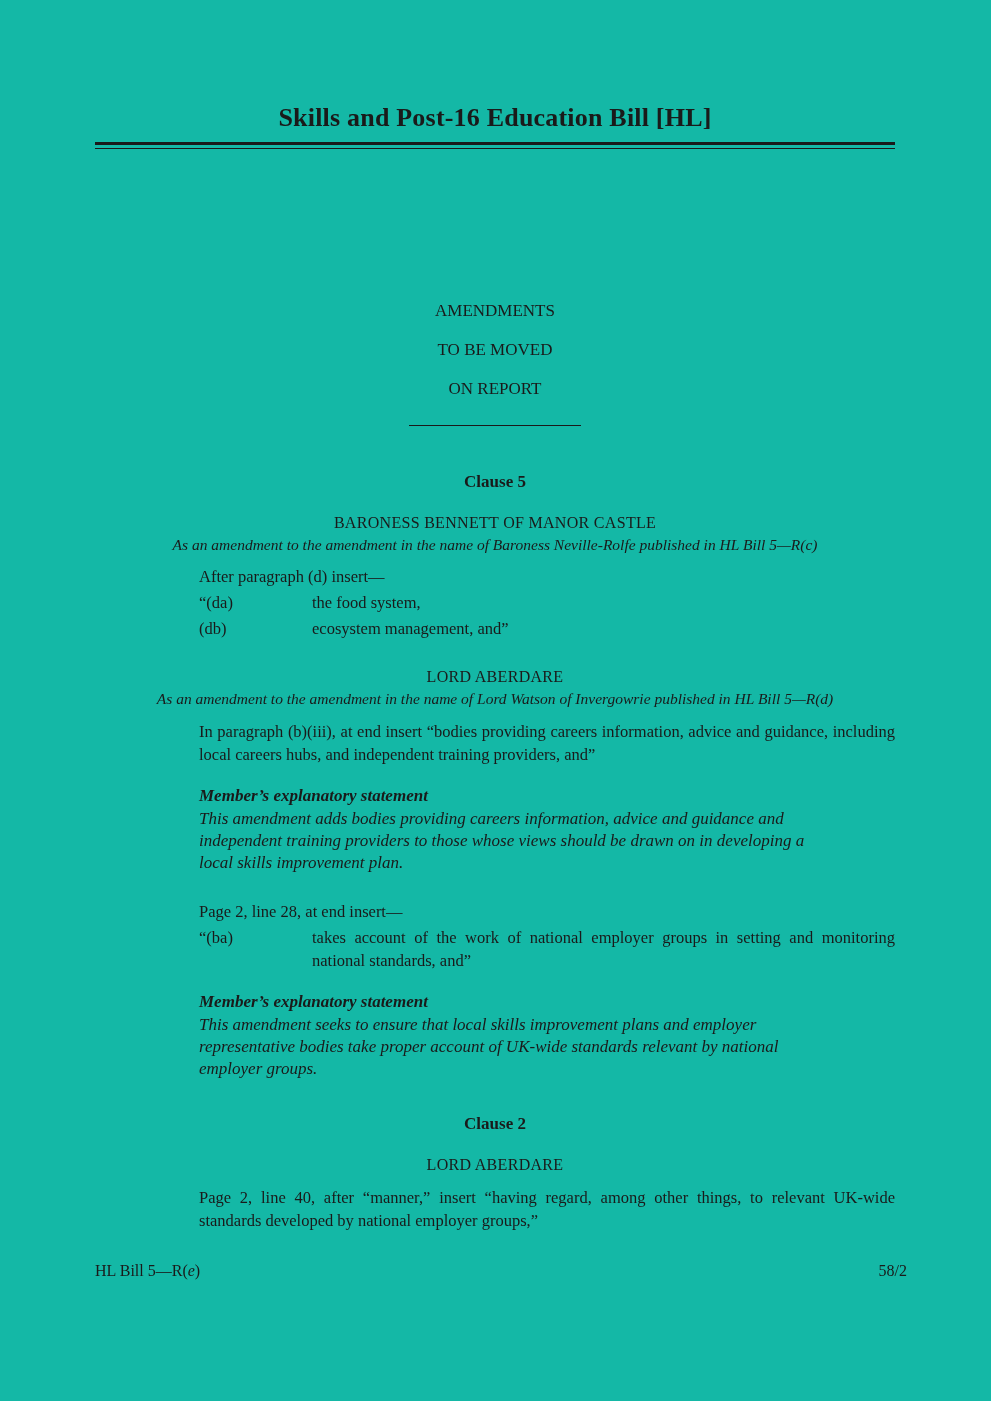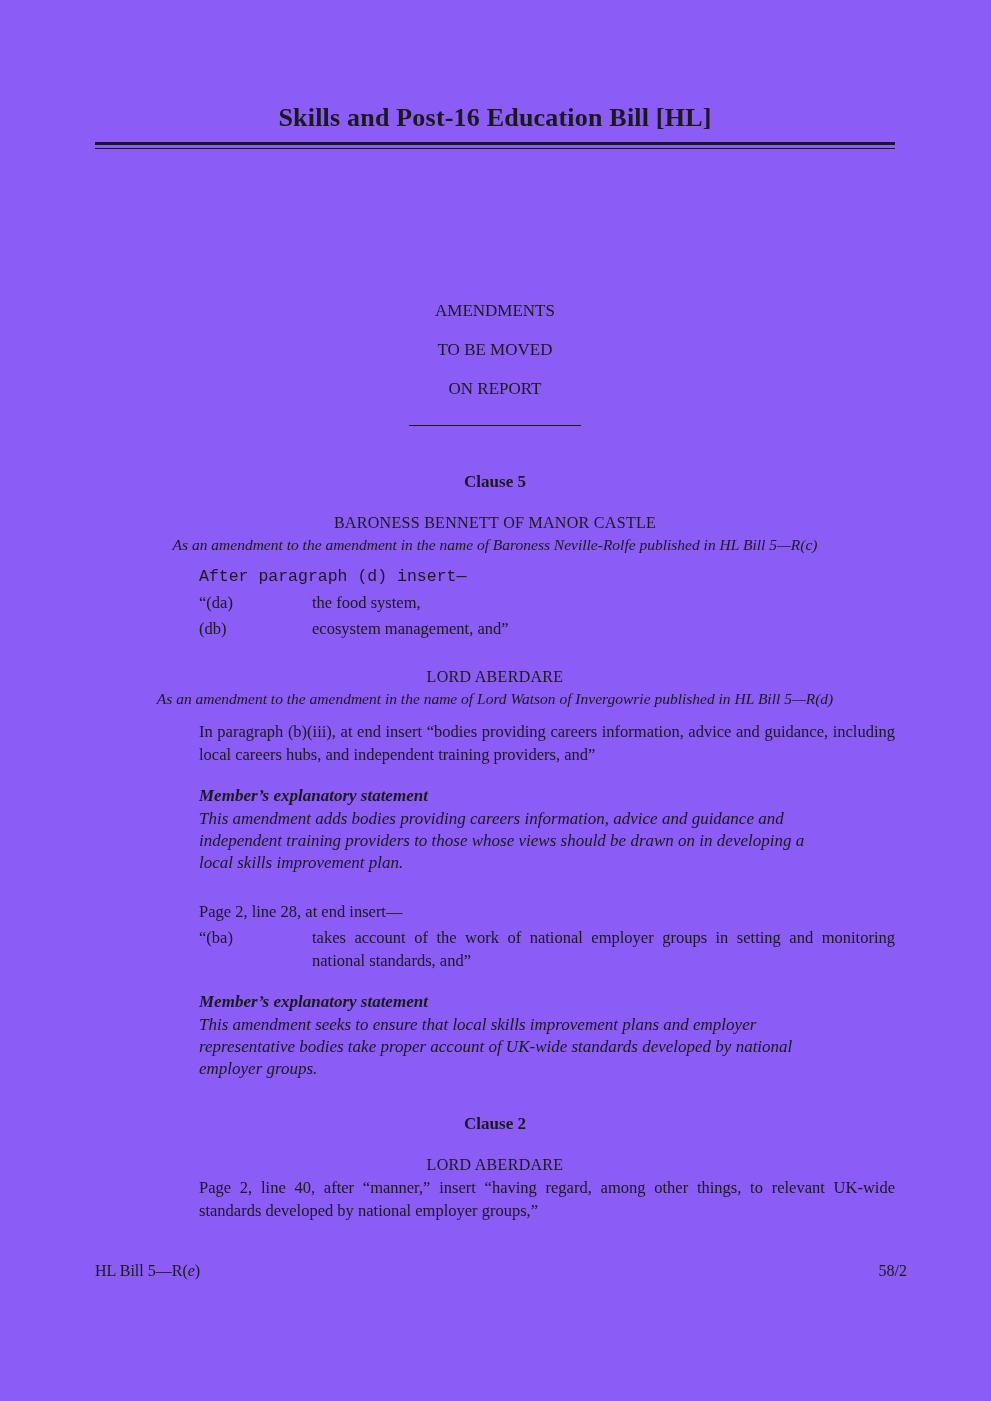--- a/index.html
+++ b/index.html
@@ -1,21 +1,21 @@
 <!DOCTYPE html>
 <html><head>
 <meta charset="utf-8">
 <style>
   html, body { margin: 0; padding: 0; background: #e8e8e8; }
   .page {
     position: relative;
     width: 991px;
     height: 1401px;
     margin: 0 auto;
-    background: #8b5cf6;
+    background: #14b8a6;
     font-family: "Liberation Serif", "DejaVu Serif", serif;
     color: #1a1a1a;
     overflow: hidden;
   }
   .content { padding: 0 96px 0 95px; }
 
   .doc-title {
     margin-top: 103px;
     text-align: center;
     font-weight: bold;
@@ -64,21 +64,21 @@
     line-height: 22px;
     margin-top: 2px;
   }
 
   .amend-body {
     margin-left: 104px;
     font-size: 16.5px;
     line-height: 23px;
     text-align: justify;
   }
-  .lead { margin-top: 9px; font-family: Liberation Mono, monospace; }
+  .lead { margin-top: 9px; }
 
   .sub-item {
     display: flex;
     margin-left: 104px;
     font-size: 16.5px;
     line-height: 23px;
     margin-top: 3px;
   }
   .sub-label {
     flex: none;
@@ -153,27 +153,27 @@
     </div>
 
     <div class="amend-body" style="margin-top:26px;">Page 2, line 28, at end insert—</div>
     <div class="sub-item">
       <span class="sub-label">“(ba)</span>
       <span class="sub-text">takes account of the work of national employer groups in setting and monitoring national standards, and”</span>
     </div>
 
     <div class="explanatory">
       <div class="exp-head">Member’s explanatory statement</div>
-      <div class="exp-text">This amendment seeks to ensure that local skills improvement plans and employer representative bodies take proper account of UK-wide standards developed by national employer groups.</div>
+      <div class="exp-text">This amendment seeks to ensure that local skills improvement plans and employer representative bodies take proper account of UK-wide standards relevant by national employer groups.</div>
     </div>
 
     <div class="clause-heading clause-2">Clause 2</div>
 
     <div class="sponsor">LORD ABERDARE</div>
-    <div class="amend-body" style="margin-top:2px;">Page 2, line 40, after “manner,” insert “having regard, among other things, to relevant UK-wide standards developed by national employer groups,”</div>
+    <div class="amend-body" style="margin-top:12px;">Page 2, line 40, after “manner,” insert “having regard, among other things, to relevant UK-wide standards developed by national employer groups,”</div>
 
   </div>
 
   <div class="footer">
     <div><span>HL Bill 5—R(</span><span class="it">e</span><span>)</span></div>
     <div>58/2</div>
   </div>
 </div>
 
 </body></html>

